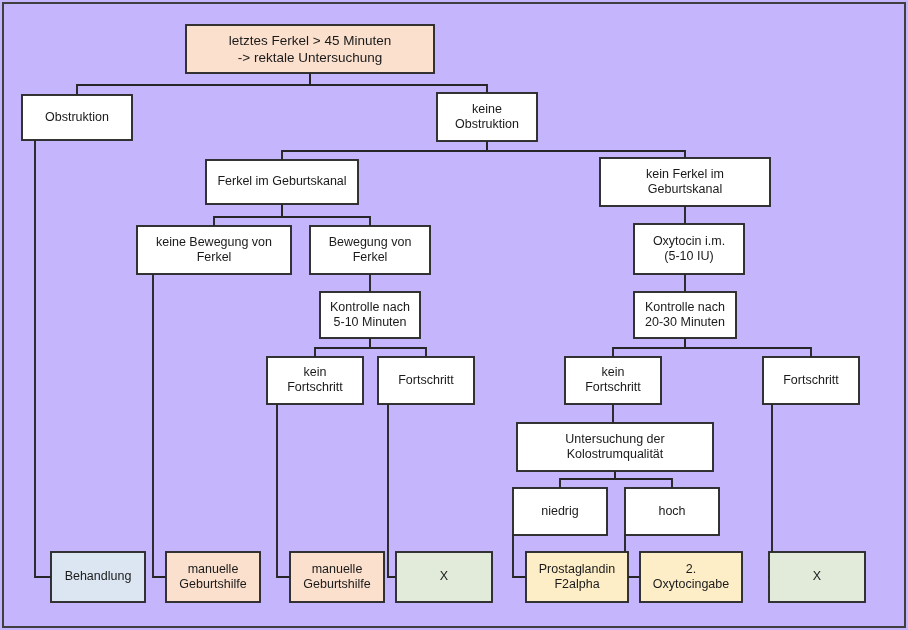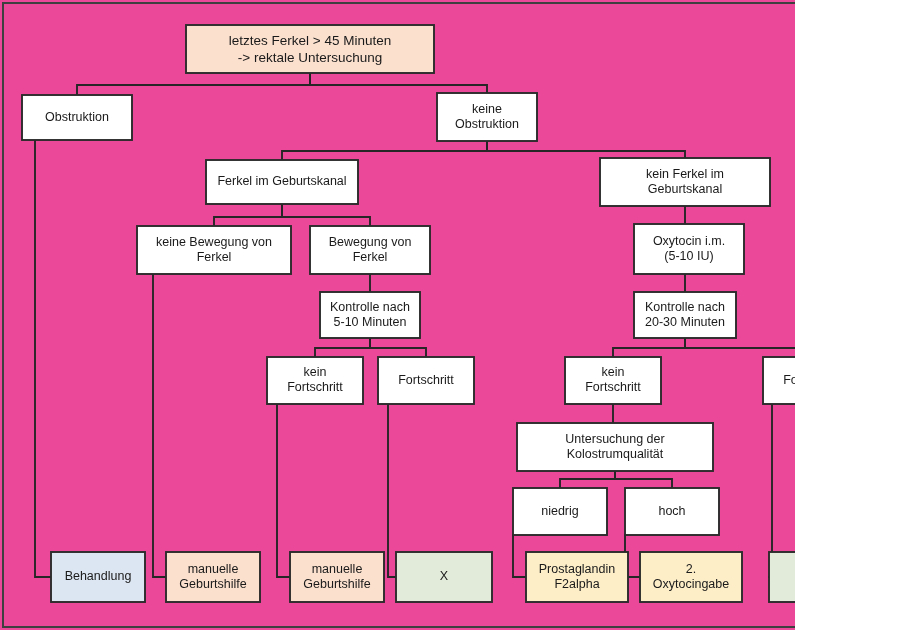--- a/index.html
+++ b/index.html
@@ -1,17 +1,17 @@
 <!DOCTYPE html>
 <html><head>
 <meta charset="utf-8">
 <style>
   html,body{margin:0;padding:0;background:#ffffff;}
   body{font-family:"Liberation Sans",sans-serif;}
-  #stage{position:relative;width:795px;height:630px;overflow:hidden;background:#ec4899;}
+  #stage{position:relative;width:908px;height:630px;overflow:hidden;background:#c4b5fd;}
   #stage svg{position:absolute;left:0;top:0;width:908px;height:630px;}
   .frame{fill:none;stroke:#3f3f3f;stroke-width:2;}
   .edge{fill:none;stroke:#262626;stroke-width:1.9;stroke-linecap:square;stroke-linejoin:miter;}
   .nodebox{fill:#ffffff;stroke:#2b2b2b;stroke-width:1.9;}
   .nodebox.peach{fill:#fbe0ce;}
   .nodebox.blue{fill:#dce6f2;}
   .nodebox.green{fill:#e2ebd9;}
   .nodebox.yellow{fill:#fdeec8;}
   .nodetext{font-family:"Liberation Sans",sans-serif;font-size:12.5px;fill:#1a1a1a;text-anchor:middle;dominant-baseline:middle;}
   .nodetext.big{font-size:13.5px;}

